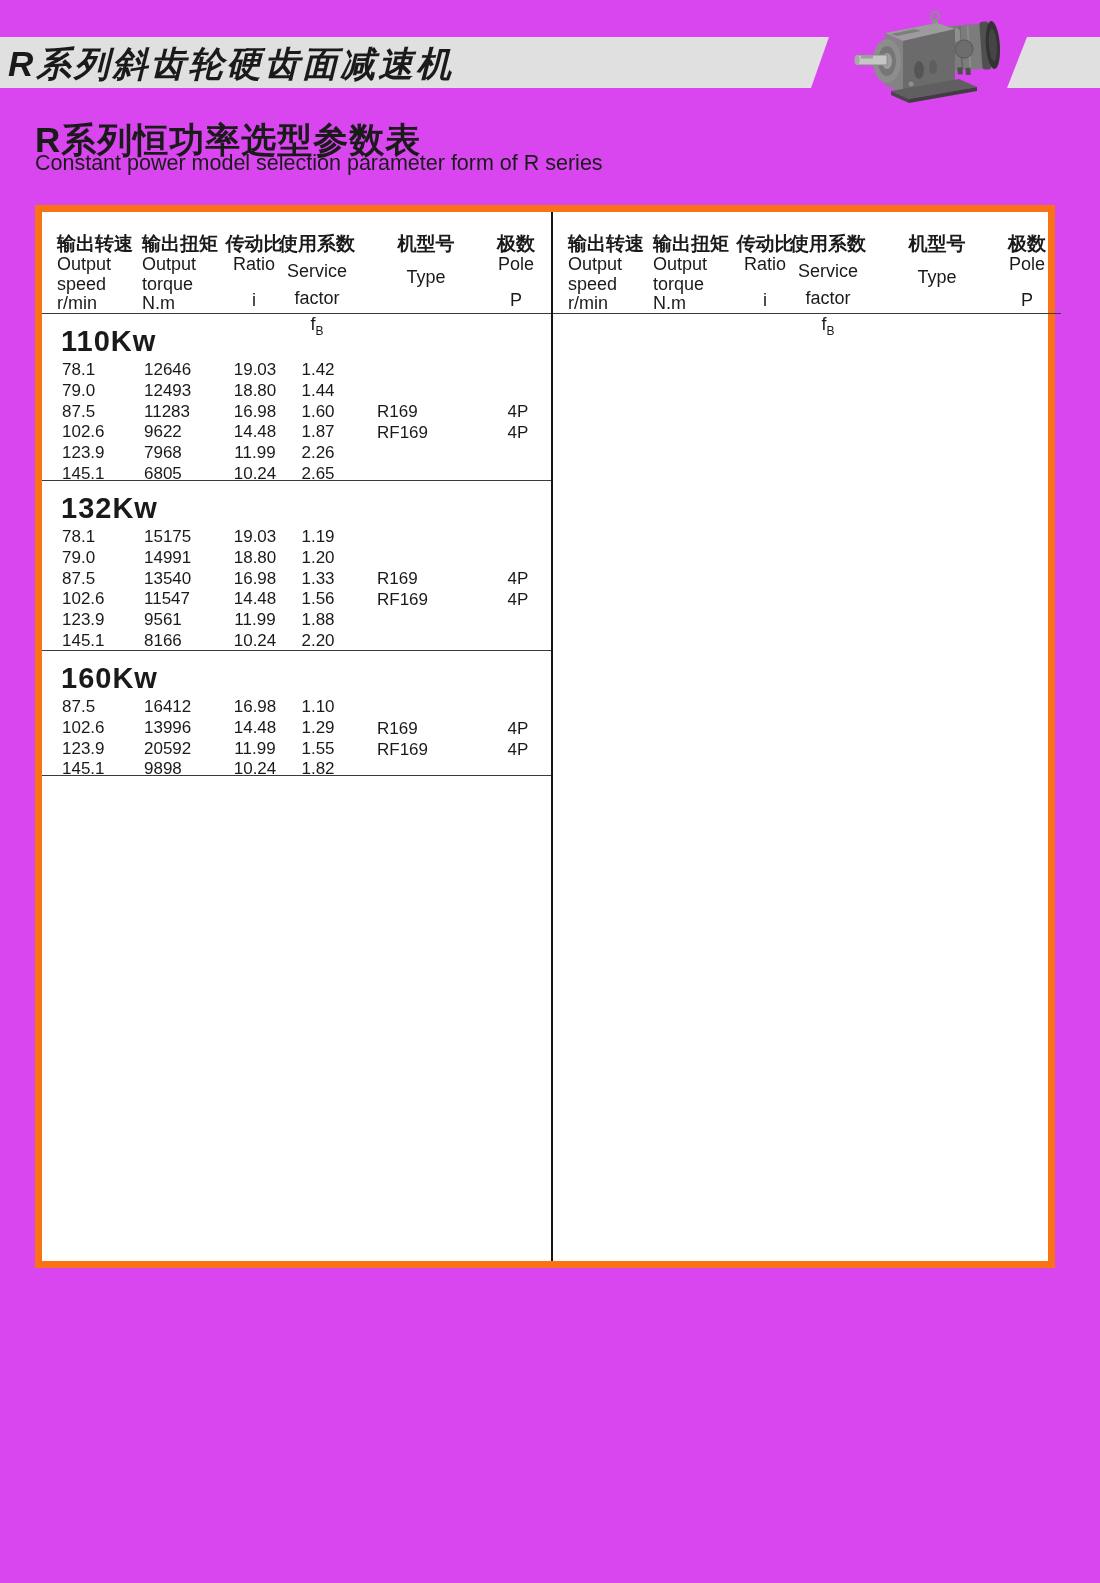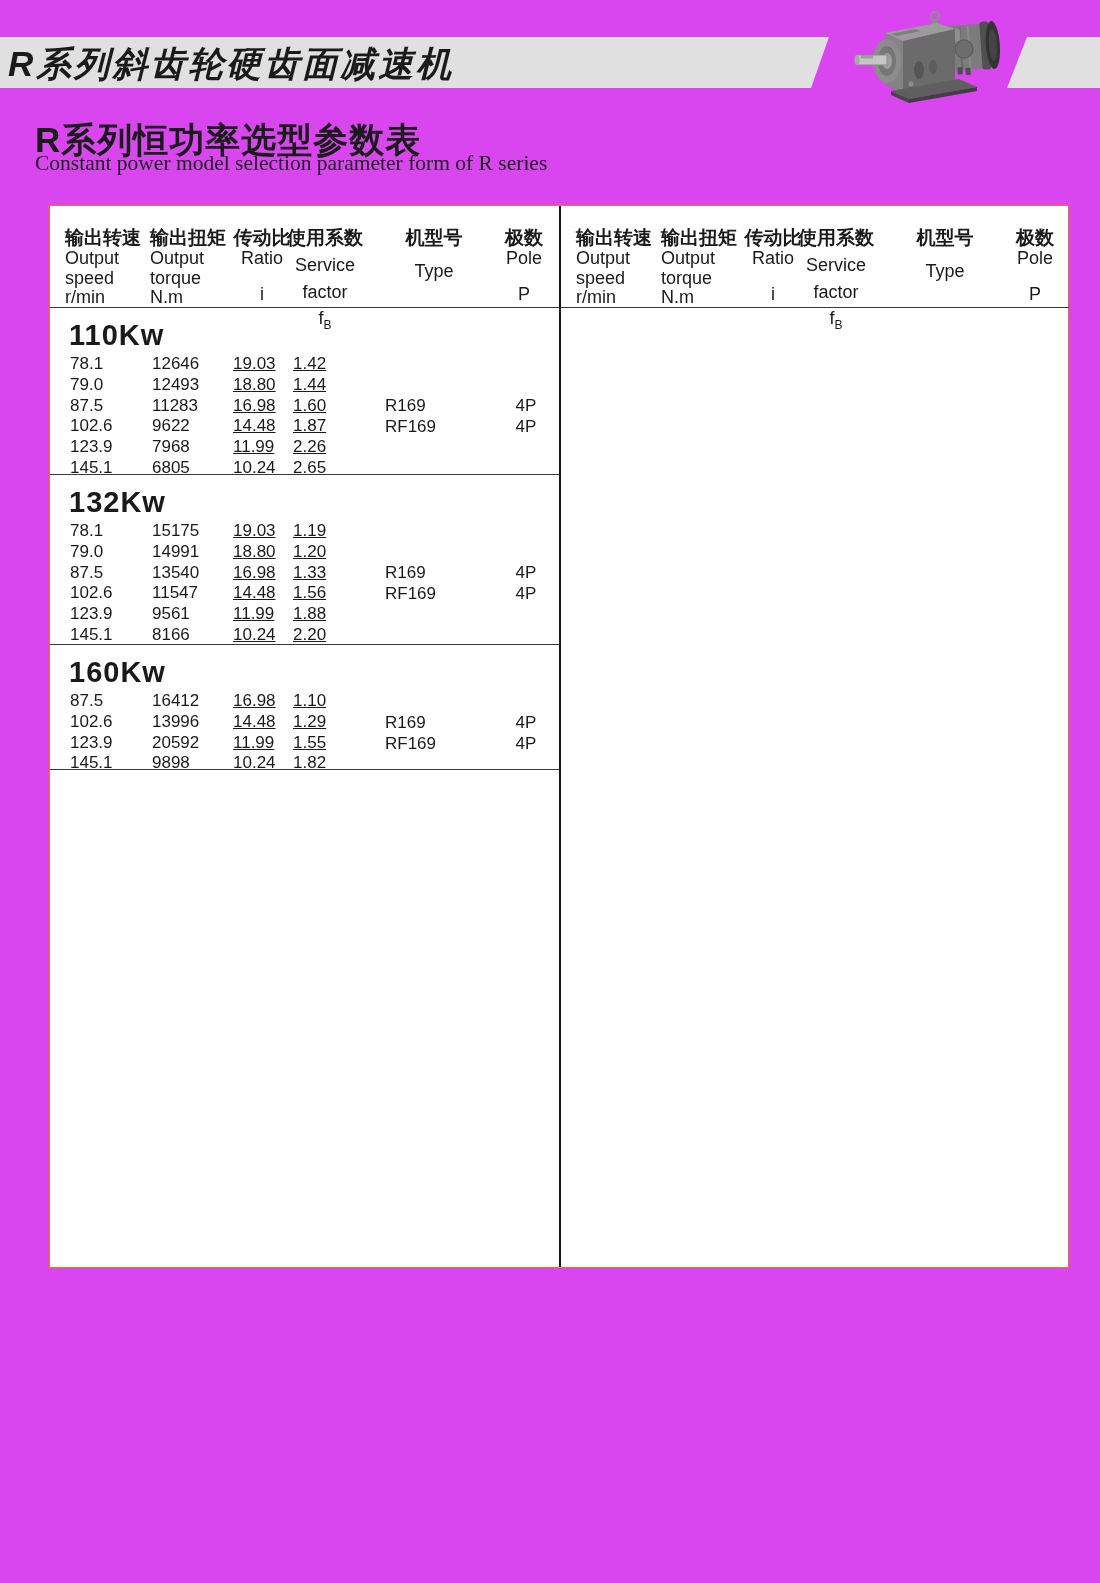--- a/index.html
+++ b/index.html
@@ -19,26 +19,26 @@
     clip-path:polygon(20px 0, 93px 0, 93px 100%, 0 100%);
   }
   .banner-title {
     position:absolute; left:8px; top:41px; font-size:35px; font-weight:bold; font-style:italic;
     letter-spacing:3px; white-space:nowrap;
   }
   .reducer-art { position:absolute; left:845px; top:8px; width:165px; height:95px; }
 
   
   .heading-zh { position:absolute; left:35px; top:117px; font-size:35px; font-weight:bold; letter-spacing:1px; white-space:nowrap; }
-  .heading-en { position:absolute; left:35px; top:151px; font-size:21.5px; white-space:nowrap;font-family:Liberation Serif, serif; }
+  .heading-en { position:absolute; left:35px; top:151px; font-size:21.5px; white-space:nowrap; }
 
   
   .ptable {
-    position:absolute; left:49px; top:205px; width:1020px; height:1063px;
-    border:1px solid #f97316; background:#fff;
+    position:absolute; left:35px; top:205px; width:1020px; height:1063px;
+    border:7px solid #f97316; background:#fff;
   }
   .divider { position:absolute; left:509px; top:0; width:2px; height:100%; background:#151515; }
   .panel { position:absolute; top:0; height:100%; }
   .panel.left  { left:0; width:509px; }
   .panel.right { left:511px; width:508px; }
 
   .thead { position:relative; width:100%; height:102px; border-bottom:1px solid #3a3a3a; }
   .hcol { position:absolute; top:20px; height:78px; display:flex; flex-direction:column; }
   .hcol .zh   { font-size:19px; font-weight:bold; line-height:23px; white-space:nowrap; }
   .hcol .en   { font-size:18px; line-height:19.5px; white-space:nowrap; }
@@ -55,21 +55,21 @@
   .sec { position:relative; width:100%; border-bottom:1px solid #3a3a3a; padding-top:11px; overflow:hidden; }
   .sections .sec:nth-child(1){ height:167px; }
   .sections .sec:nth-child(2){ height:170px; }
   .sections .sec:nth-child(3){ height:125px; }
   .sec-title { margin:0 0 3px 19px; font-size:29px; font-weight:bold; line-height:32px; letter-spacing:1px; }
   .rows { position:relative; }
   .row {
     display:grid; grid-template-columns:82px 81px 60px 66px; padding-left:20px;
     height:20.8px; font-size:17px; line-height:20.8px;
   }
-  .row .c-ratio, .row .c-factor { text-align:left;text-decoration:underline; }
+  .row .c-ratio, .row .c-factor { text-align:center; }
   .type-block { position:absolute; left:335px; top:50%; transform:translateY(-50%); font-size:17px; line-height:21px; }
   .pole-block { position:absolute; left:450px; width:52px; top:50%; transform:translateY(-50%); text-align:center; font-size:17px; line-height:21px; }
 </style>
 </head>
 <body>
 
 <div class="page">
 
   <div class="banner-band"></div>
   <div class="banner-stripe"></div>

